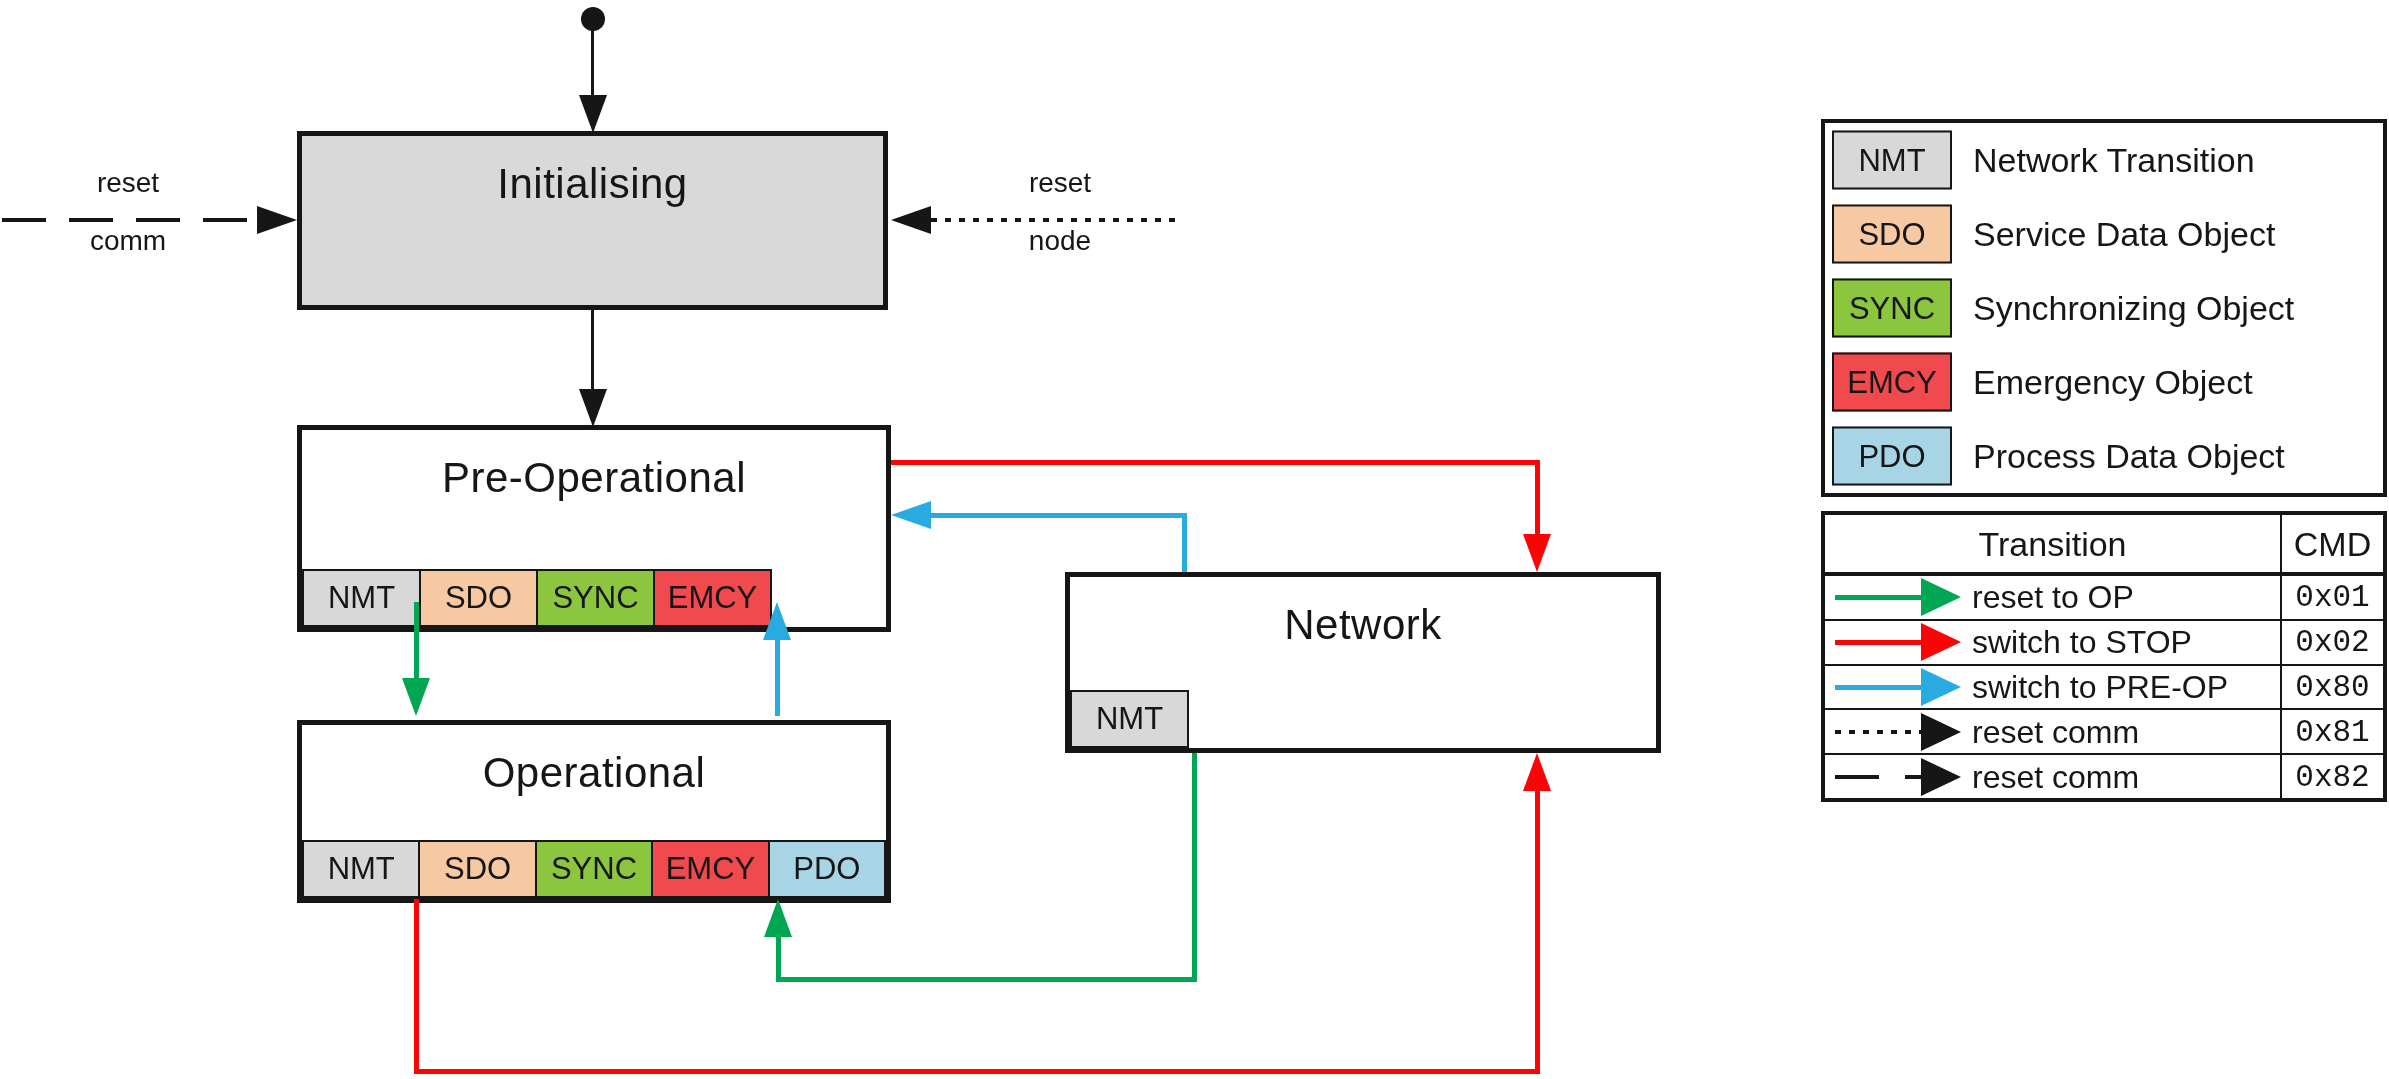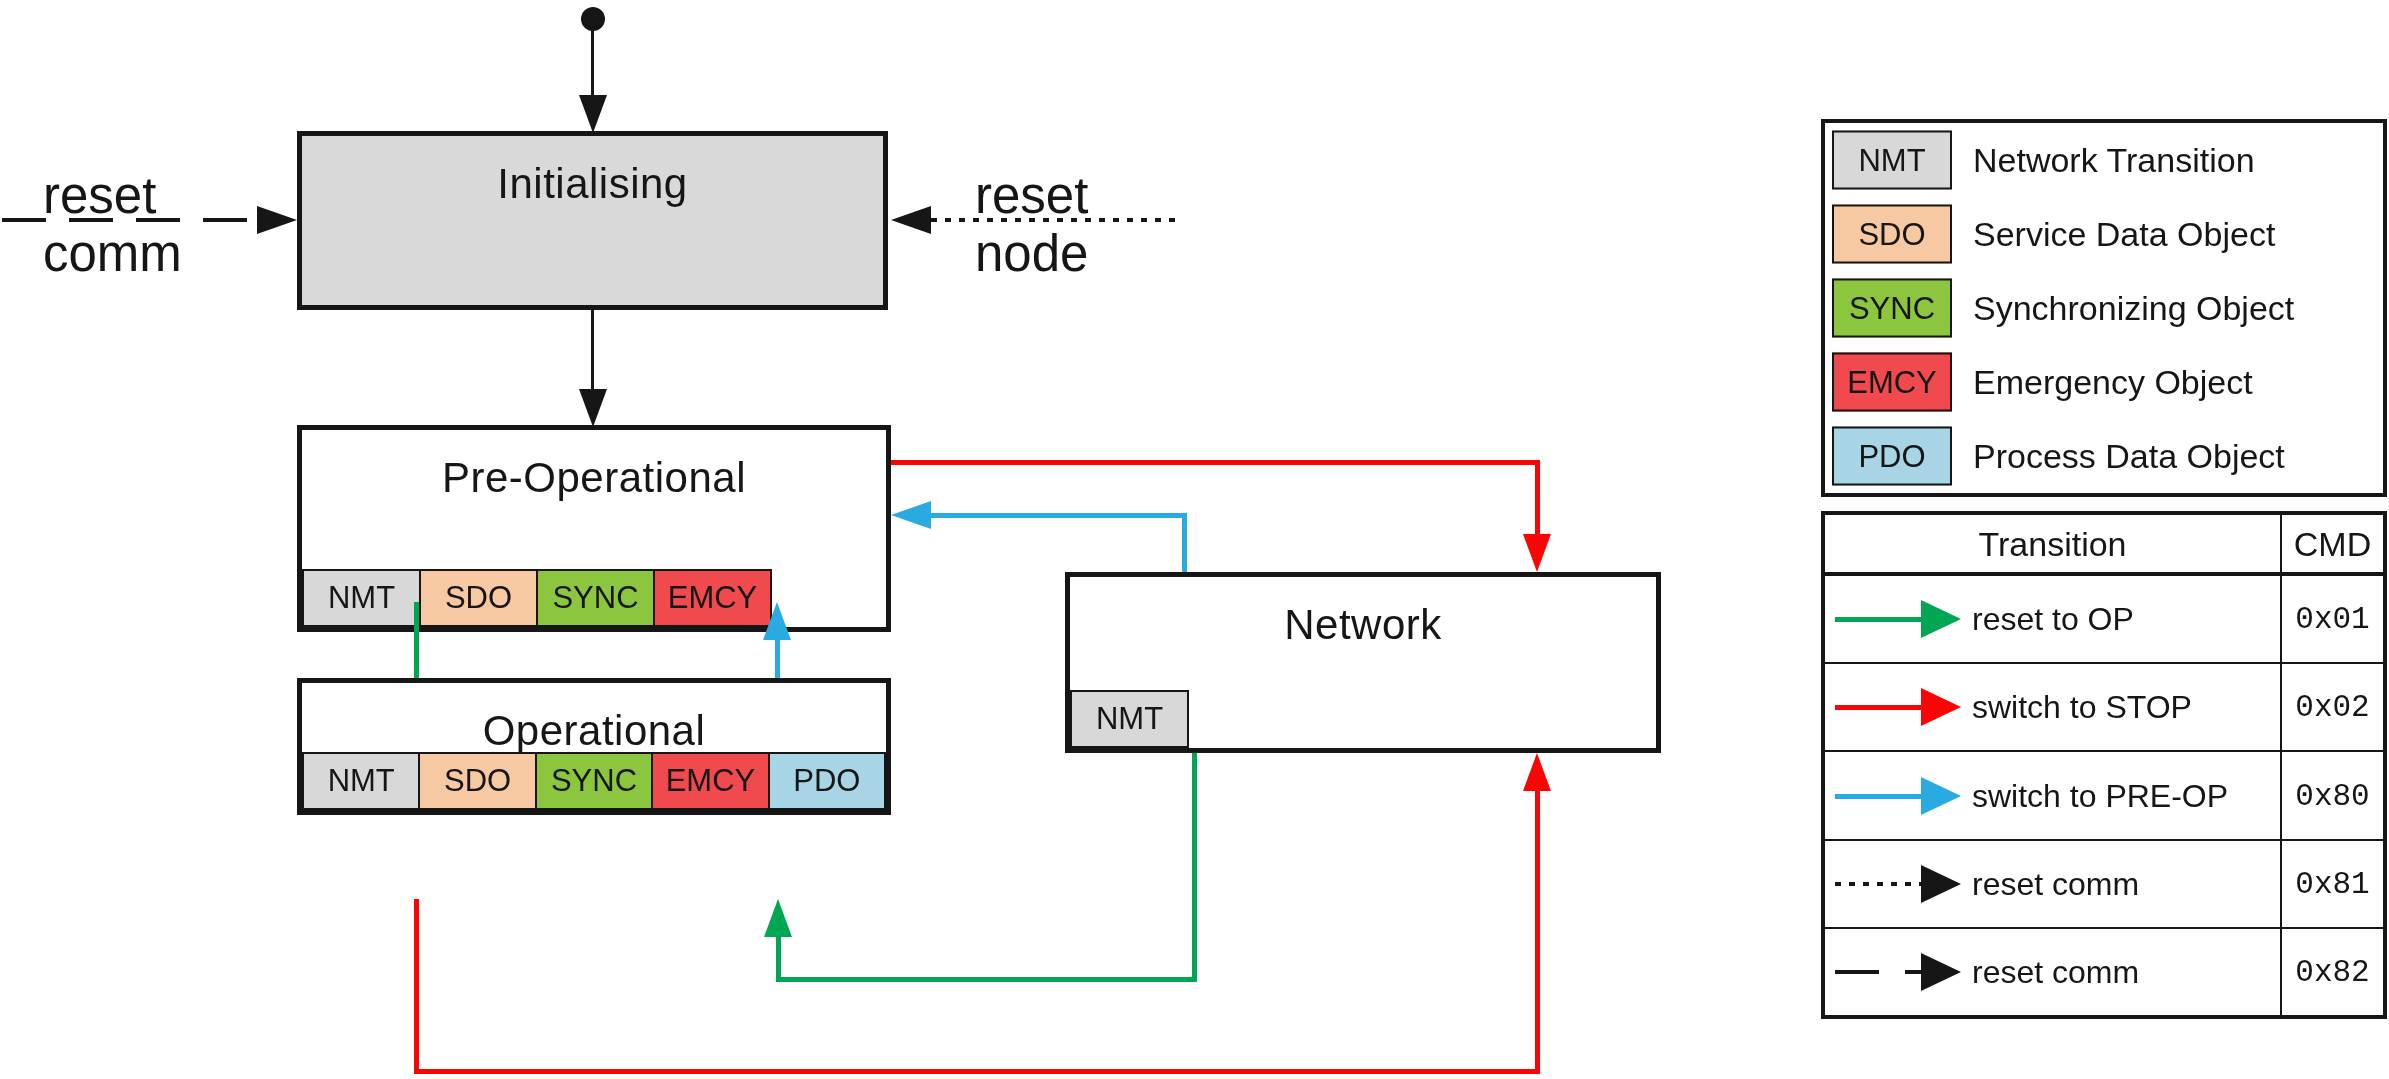--- a/index.html
+++ b/index.html
@@ -18,21 +18,21 @@
   .state{position:absolute;background:#fff;border:5px solid #161616;box-sizing:border-box;}
   .state-title{position:absolute;top:24px;left:0;width:100%;text-align:center;font-size:42px;letter-spacing:.5px;}
   .chip-row{position:absolute;left:0;bottom:0;display:flex;}
   .chip-row.fill{width:100%;}
   .chip{height:58px;box-sizing:border-box;border:2px solid #161616;display:flex;align-items:center;justify-content:center;
         font-size:31px;margin-left:-2px;}
   .chip:first-child{margin-left:0;}
   .chip.fixed{width:119px;}
   .chip.flex{flex:1;}
   .init-dot{position:absolute;width:24px;height:24px;border-radius:50%;background:#161616;}
-  .edge-label{position:absolute;width:170px;font-size:51px;line-height:1.1;}
+  .edge-label{position:absolute;width:170px;text-align:center;font-size:28px;line-height:1.1;}
   
   .panel{position:absolute;background:#fff;border:4px solid #161616;box-sizing:border-box;}
   .legend-inner{display:flex;flex-direction:column;height:100%;}
   .legend-row{position:relative;flex:1;}
   .legend-chip{position:absolute;left:7px;top:50%;transform:translateY(-50%);width:120px;height:59px;box-sizing:border-box;
                border:2px solid #161616;display:flex;align-items:center;justify-content:center;font-size:31px;}
   .legend-label{position:absolute;left:148px;top:50%;transform:translateY(-50%);font-size:34px;white-space:nowrap;}
   
   .ttable-inner{display:flex;flex-direction:column;height:100%;position:relative;}
   .t-colsep{position:absolute;left:455px;top:0;bottom:0;width:2px;background:#161616;}
@@ -102,21 +102,21 @@
     <div class="vline" style="left:1535px;top:460px;width:5px;height:76px;"></div>
     <div class="ah ah-down" style="left:1523px;top:534px;"></div>
   </div>
 
   <div style="color: rgb(41, 171, 226);">
     <div class="vline" style="left:1182px;top:513px;width:5px;height:59px;"></div>
     <div class="hline" style="left:931px;top:513px;width:253px;height:5px;"></div>
     <div class="ah ah-left" style="left:891px;top:501px;"></div>
   </div>
 
-  <div class="state" style="left:297px;top:678px;width:594px;height:137px;">
+  <div class="state" style="left:297px;top:720px;width:594px;height:183px;">
     <div class="state-title">Operational</div>
     <div class="chip-row fill">
       <div class="chip flex" style="background-color: rgb(216, 216, 216);">NMT</div>
       <div class="chip flex" style="background-color: rgb(246, 201, 162);">SDO</div>
       <div class="chip flex" style="background-color: rgb(140, 198, 63);">SYNC</div>
       <div class="chip flex" style="background-color: rgb(240, 73, 78);">EMCY</div>
       <div class="chip flex" style="background-color: rgb(167, 213, 229);">PDO</div>
     </div>
   </div>
 
@@ -159,21 +159,21 @@
         <div class="legend-chip" style="background-color: rgb(240, 73, 78);">EMCY</div>
         <div class="legend-label">Emergency Object</div>
       </div>
       <div class="legend-row">
         <div class="legend-chip" style="background-color: rgb(167, 213, 229);">PDO</div>
         <div class="legend-label">Process Data Object</div>
       </div>
     </div>
   </div>
 
-  <div class="panel" style="left:1821px;top:511px;width:566px;height:508px;">
+  <div class="panel" style="left:1821px;top:511px;width:566px;height:291px;">
     <div class="ttable-inner">
       <div class="t-colsep"></div>
       <div class="t-head">
         <div class="t-head-transition">Transition</div>
         <div class="t-head-cmd">CMD</div>
       </div>
       <div class="t-row">
         <div class="row-arrow" style="color: rgb(0, 166, 81);">
           <div class="row-shaft"></div>
             <div class="row-head"></div>

